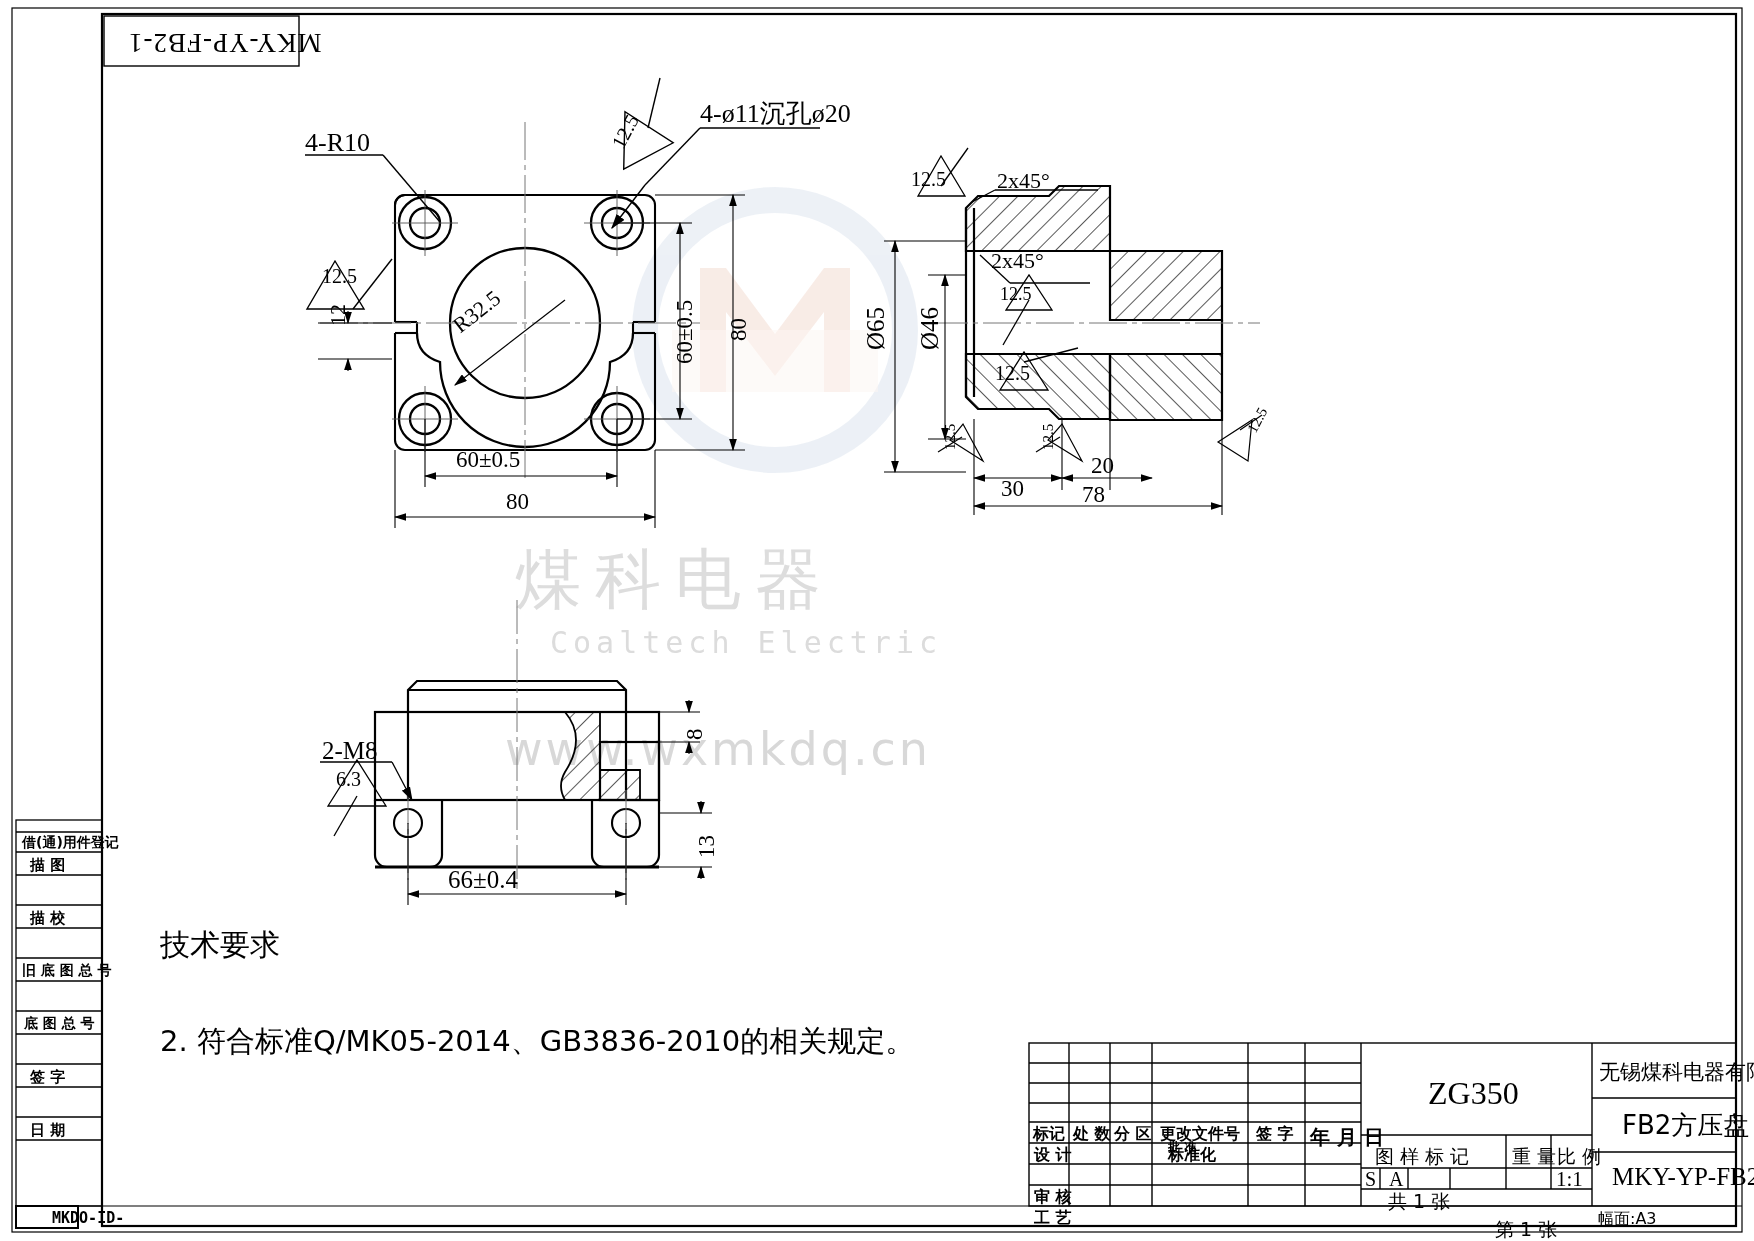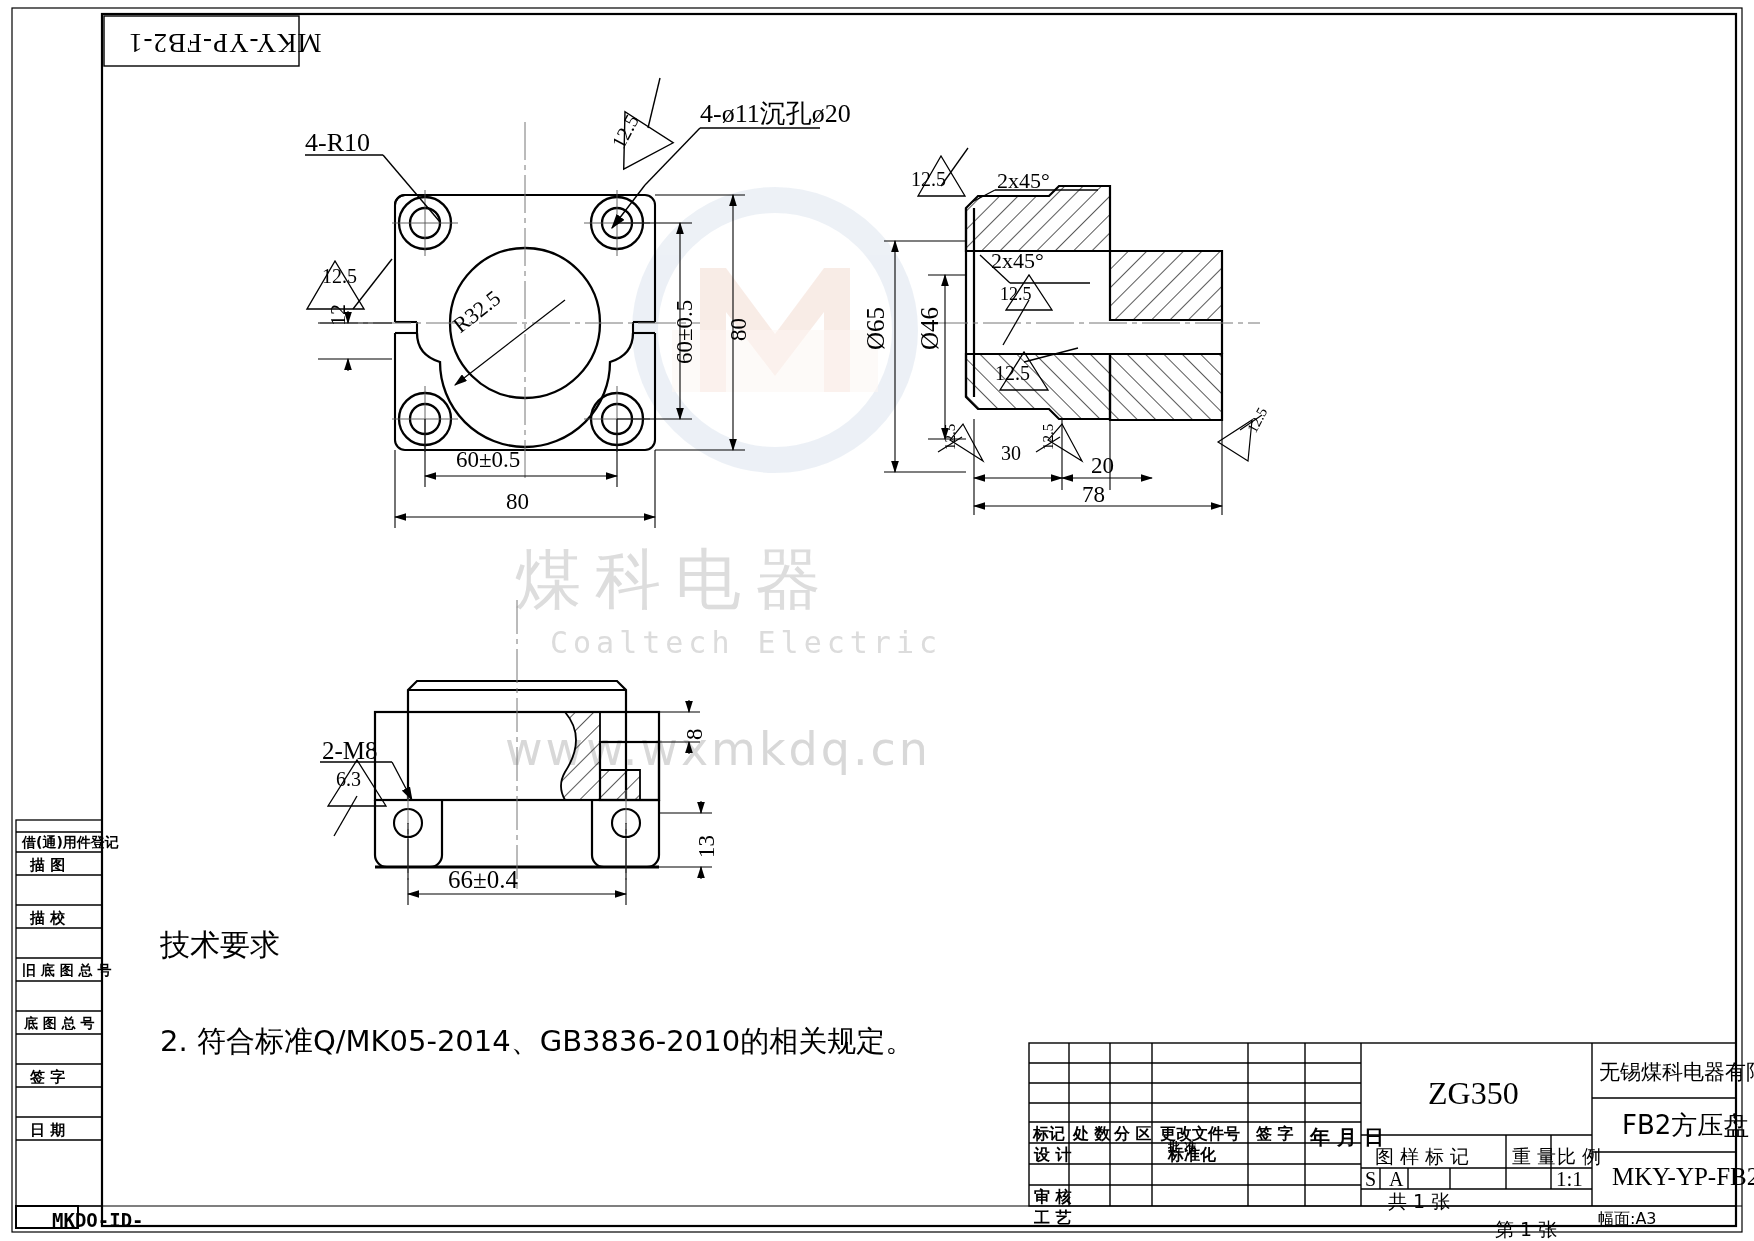--- a/index.html
+++ b/index.html
@@ -360,42 +360,42 @@
 <div class="t num" style="left:911px;top:168px;font-size:20px;">12.5</div>
 <div class="t num" style="left:997px;top:168px;font-size:22px;">2x45°</div>
 <div class="t num" style="left:991px;top:248px;font-size:22px;">2x45°</div>
 <div class="t num" style="left:1000px;top:284px;font-size:18px;">12.5</div>
 <div class="t num" style="left:862px;top:350px;font-size:25px;transform:rotate(-90deg);transform-origin:left top;">Ø65</div>
 <div class="t num" style="left:916px;top:350px;font-size:25px;transform:rotate(-90deg);transform-origin:left top;">Ø46</div>
 <div class="t num" style="left:995px;top:362px;font-size:20px;">12.5</div>
 <div class="t num" style="left:942px;top:450px;font-size:15px;transform:rotate(-90deg);transform-origin:left top;">12.5</div>
 <div class="t num" style="left:1040px;top:450px;font-size:15px;transform:rotate(-90deg);transform-origin:left top;">12.5</div>
 <div class="t num" style="left:1244px;top:428px;font-size:15px;transform:rotate(-62deg);transform-origin:left top;">12.5</div>
-<div class="t num" style="left:1001px;top:442px;font-size:20px;">30</div>
+<div class="t num" style="left:1001px;top:476px;font-size:23px;">30</div>
 <div class="t num" style="left:1091px;top:453px;font-size:23px;">20</div>
 <div class="t num" style="left:1082px;top:482px;font-size:23px;">78</div>
 
 <div class="t num" style="left:322px;top:737px;font-size:25px;">2-M8</div>
 <div class="t num" style="left:336px;top:768px;font-size:20px;">6.3</div>
 <div class="t num" style="left:682px;top:740px;font-size:23px;transform:rotate(-90deg);transform-origin:left top;">8</div>
 <div class="t num" style="left:694px;top:858px;font-size:23px;transform:rotate(-90deg);transform-origin:left top;">13</div>
 <div class="t num" style="left:448px;top:866px;font-size:25px;">66±0.4</div>
 
 <div class="t cn" style="left:160px;top:925px;font-size:30px;">技术要求</div>
 <div class="t cn" style="left:160px;top:1022px;font-size:29px;">2. 符合标准Q/MK05-2014、GB3836-2010的相关规定。</div>
 
 <div class="t cn" style="left:22px;top:834px;font-size:14px;font-weight:bold;">借(通)用件登记</div>
 <div class="t cn" style="left:30px;top:856px;font-size:15px;font-weight:bold;">描        图</div>
 <div class="t cn" style="left:30px;top:909px;font-size:15px;font-weight:bold;">描        校</div>
 <div class="t cn" style="left:22px;top:962px;font-size:14px;font-weight:bold;">旧 底 图 总 号</div>
 <div class="t cn" style="left:24px;top:1015px;font-size:14px;font-weight:bold;">底  图  总  号</div>
 <div class="t cn" style="left:30px;top:1068px;font-size:15px;font-weight:bold;">签          字</div>
 <div class="t cn" style="left:30px;top:1121px;font-size:15px;font-weight:bold;">日          期</div>
 
-<div class="t" style="left:20px;top:1209px;font-size:19px;font-weight:bold;font-family:'DejaVu Sans Mono',monospace;padding-left:32px;">MKDO-ID-</div>
+<div class="t" style="left:20px;top:1209px;font-size:15px;font-weight:bold;font-family:'DejaVu Sans Mono',monospace;padding-left:32px;">MKDO-ID-</div>
 <div class="t num" style="left:86px;top:1260px;font-size:19px;margin-top:8px;">ZT-B5</div>
 <div class="t cn" style="left:1598px;top:1209px;font-size:16px;">幅面:A3</div>
 
 <div class="t cn" style="left:1033px;top:1124px;font-size:16px;font-weight:bold;">标记</div>
 <div class="t cn" style="left:1073px;top:1124px;font-size:16px;font-weight:bold;">处 数</div>
 <div class="t cn" style="left:1114px;top:1124px;font-size:16px;font-weight:bold;">分  区</div>
 <div class="t cn" style="left:1160px;top:1124px;font-size:16px;font-weight:bold;">更改文件号</div>
 <div class="t cn" style="left:1256px;top:1124px;font-size:16px;font-weight:bold;">签 字</div>
 <div class="t cn" style="left:1310px;top:1124px;font-size:20px;font-weight:bold;">年 月 日</div>
 

